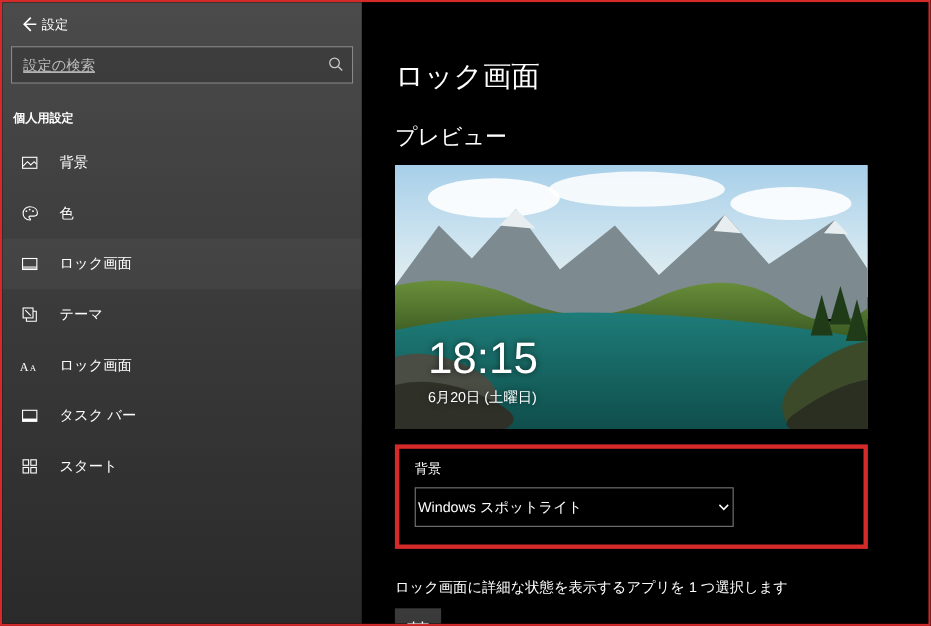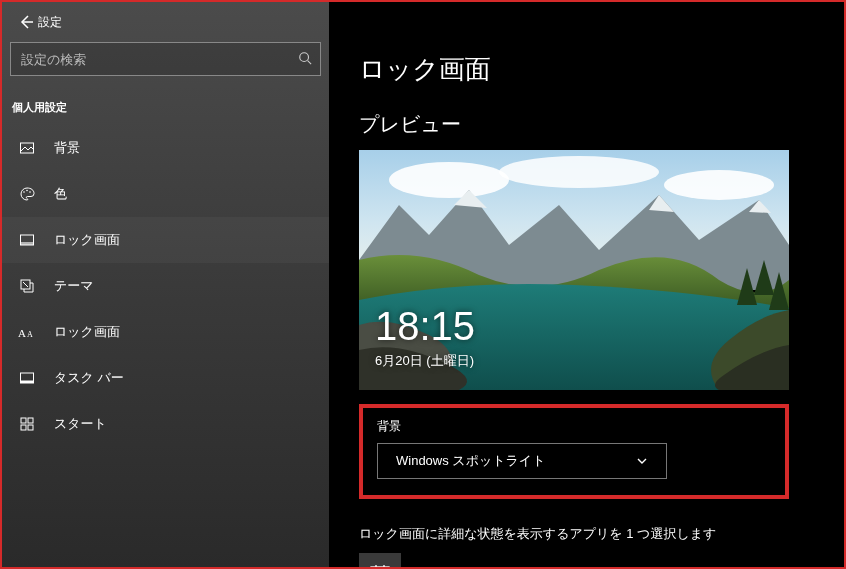--- a/index.html
+++ b/index.html
@@ -43,20 +43,21 @@
   .home-row .icon { width: 18px; display:flex; justify-content:center; }
   .home-row span { font-size: 13px; }
 
   .search-wrap { padding: 0 8px 6px 8px; }
   .search {
     display: flex; align-items: center;
     border: 1px solid #888;
     background: rgba(0,0,0,0.15);
     height: 34px;
     padding: 0 8px 0 10px;
+    text-decoration: underline;
   }
   .search input {
     flex: 1;
     background: transparent; border: none; outline: none;
     color: #ddd; font-size: 13px;
   }
   .search input::placeholder { color: #bdbdbd; }
   .search .sicon { color:#ddd; padding-left:6px; }
 
   .category-heading {
@@ -91,37 +92,37 @@
   .section-label { font-size: 20px; margin-bottom: 12px; }
 
   .preview {
     width: 430px; height: 240px;
     position: relative;
     overflow:hidden;
     margin-bottom: 14px;
   }
   .preview svg { width:100%; height:100%; display:block; }
   .preview .overlay {
-    position:absolute; left: 16px; bottom: 20px;
+    position:absolute; left: 30px; bottom: 20px;
     text-shadow: 0 0 6px rgba(0,0,0,0.6);
   }
   .preview .overlay .time { font-size: 40px; font-weight: 300; line-height: 1; }
   .preview .overlay .date { font-size: 13px; margin-top: 6px; }
 
   .highlight-box {
     border: 4px solid #d52a2a;
     padding: 10px 14px 16px 14px;
     width: 430px;
   }
   .field-label { font-size: 12px; margin-bottom: 8px; }
   .dropdown {
     border: 1px solid #777;
     height: 36px;
     display:flex; align-items:center; justify-content:space-between;
-    padding: 0 18px;
+    padding: 0 2px;
     width: 290px;
     cursor:pointer;
     font-size: 13px;
     background:#000;
   }
 
   .status-text {
     font-size: 13px;
     margin-top: 26px;
   }

